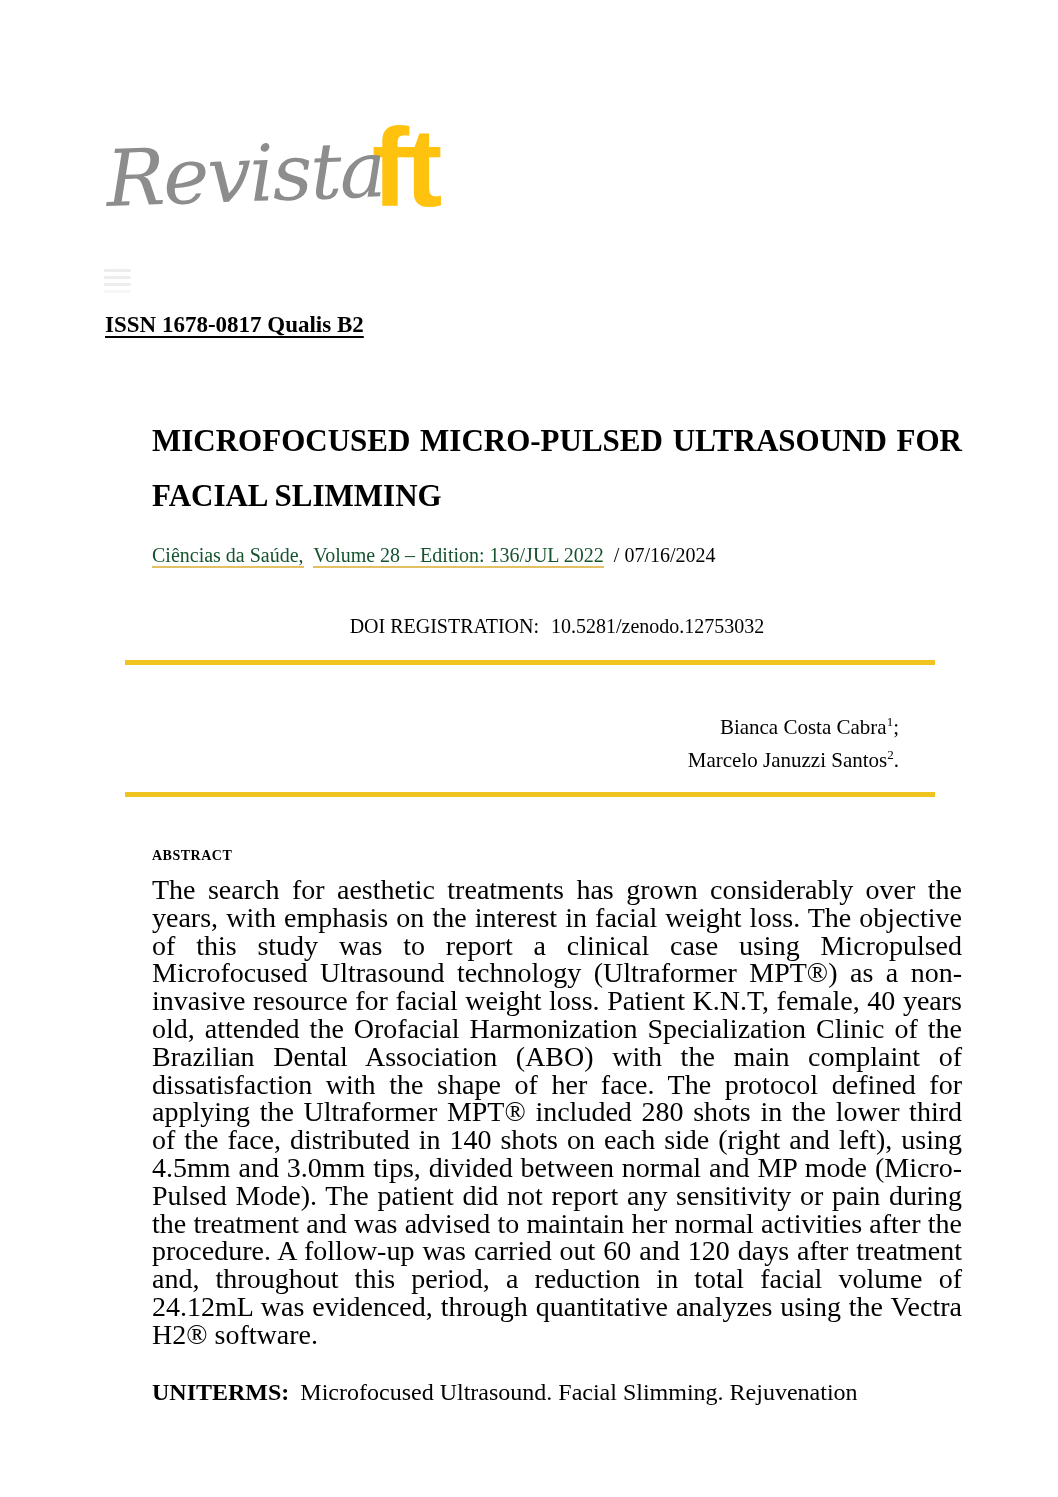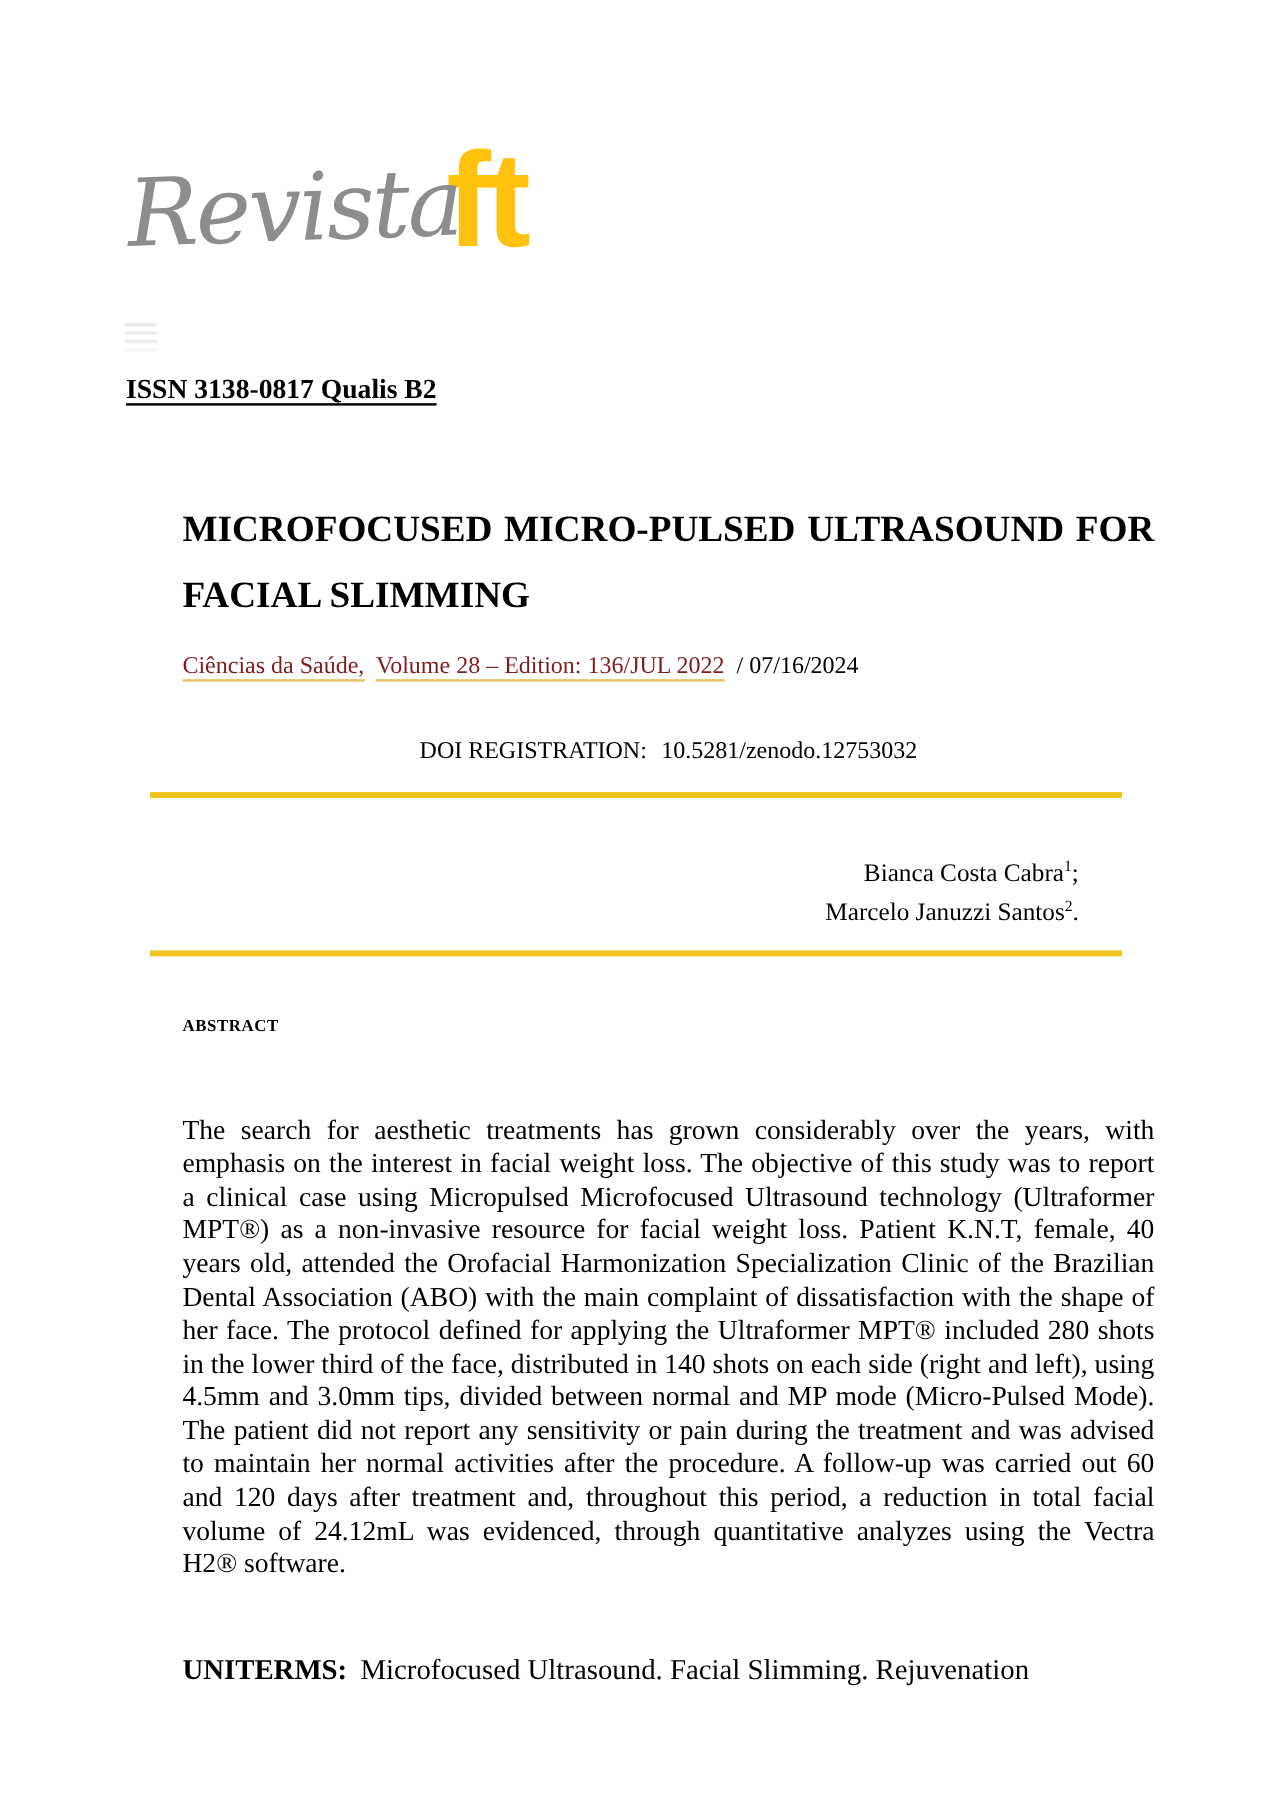--- a/index.html
+++ b/index.html
@@ -91,21 +91,21 @@
   
   .meta {
     position: absolute;
     top: 544px;
     left: 152px;
     width: 860px;
     font-size: 20px;
     white-space: nowrap;
   }
   .meta a {
-    color: #7f1d1d;
+    color: #14532d;
     text-decoration: none;
     border-bottom: 2px solid #e2c063;
     cursor: pointer;
   }
   .meta .sep { margin-left: 5px; }
 
   
   .doi {
     position: absolute;
     top: 615px;
@@ -146,24 +146,24 @@
   .abstract-heading {
     position: absolute;
     top: 848px;
     left: 152px;
     font-size: 14px;
     font-weight: bold;
     letter-spacing: 0.5px;
   }
   .abstract-body {
     position: absolute;
-    top: 928px;
-    left: 152px;
-    width: 810px;
-    font-size: 23px;
+    top: 876px;
+    left: 152px;
+    width: 810px;
+    font-size: 28px;
     line-height: 27.8px;
     text-align: justify;
   }
 
   
   .uniterms {
     position: absolute;
     top: 1339px;
     left: 152px;
     width: 810px;
@@ -183,21 +183,21 @@
     <span class="logo-suffix">ft</span>
   </a>
 
   <div class="menu-icon">
     <div class="bar"></div>
     <div class="bar"></div>
     <div class="bar"></div>
     <div class="bar faint"></div>
   </div>
 
-  <div class="issn">ISSN 3138-0817 Qualis B2</div>
+  <div class="issn">ISSN 1678-0817 Qualis B2</div>
 
   <h1 class="title" style="margin:0;">
     <span class="line1">MICROFOCUSED MICRO-PULSED ULTRASOUND FOR</span>
     <span class="line2">FACIAL SLIMMING</span>
   </h1>
 
   <div class="meta">
     <a>Ciências da Saúde,</a><span class="sep"></span>
     <a>Volume 28 – Edition: 136/JUL 2022</a><span class="sep"></span>
     <span>/ 07/16/2024</span>

